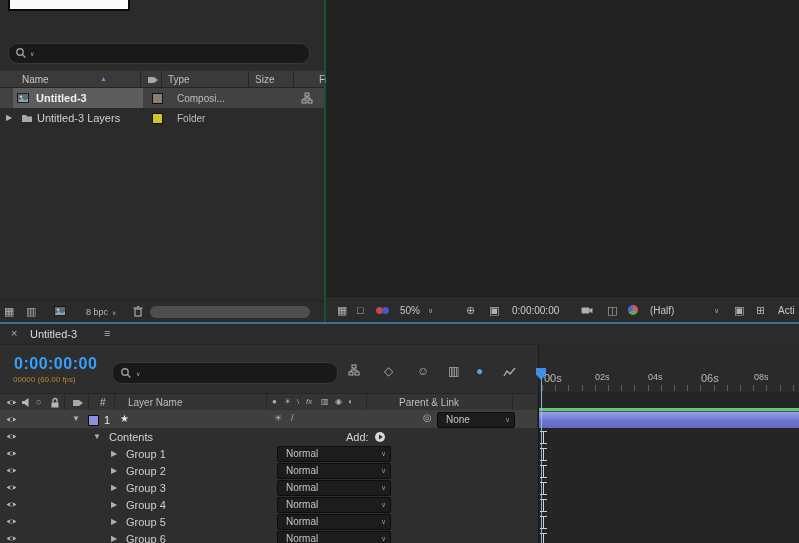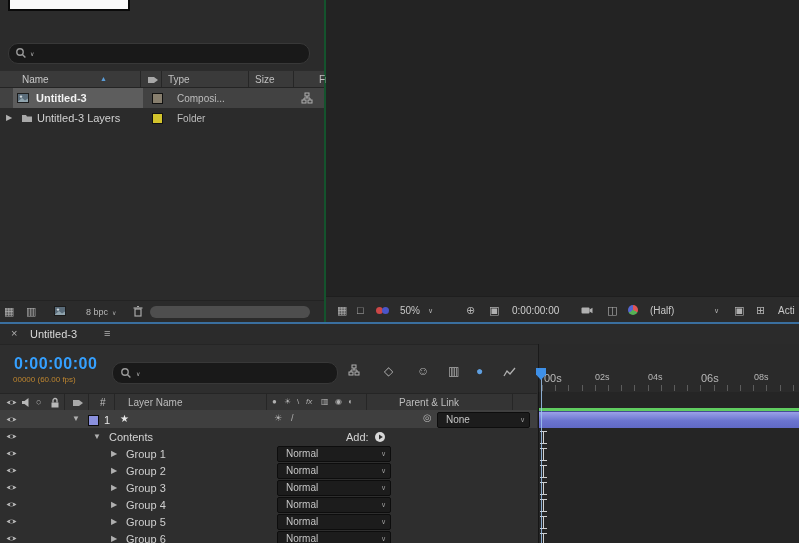--- a/index.html
+++ b/index.html
@@ -247,21 +247,21 @@
       <svg class="ic eye" style="top:4px;">
           <use href="#i-eye"></use>
         </svg>
       <span class="tri" style="left:72px;top:5px;">▼</span>
       <span class="abs" style="left:88px;top:5px;width:9px;height:9px;background:#8a90dd;border:1px solid #0c0c0c;"></span>
       <span class="txt" style="left:104px;top:4px;font-size:11px;color:#e6e6e6;">1</span>
       <span class="glyph" style="left:120px;top:4px;font-size:10px;color:#e6e6e6;">★</span>
       <span class="glyph" style="left:274px;top:4px;font-size:9px;">☀</span>
       <span class="glyph" style="left:291px;top:4px;font-size:9px;">/</span>
       <span class="glyph" style="left:423px;top:3px;font-size:10px;">◎</span>
-      <div class="dd" style="left:437px;top:2px;width:76px;height:14px;padding-left:15px;">
+      <div class="dd" style="left:437px;top:2px;width:76px;height:14px;">
         <span class="txt" style="left:8px;top:1px;">None</span>
         <span class="chev">∨</span>
       </div>
     </div>
 
     <div class="abs" style="left:0;top:106px;width:537px;height:17px;background:#2e2e2e;border-bottom:1px solid #282828;">
       <svg class="ic eye">
           <use href="#i-eye"></use>
         </svg>
       <span class="tri" style="left:93px;top:5px;">▼</span>

